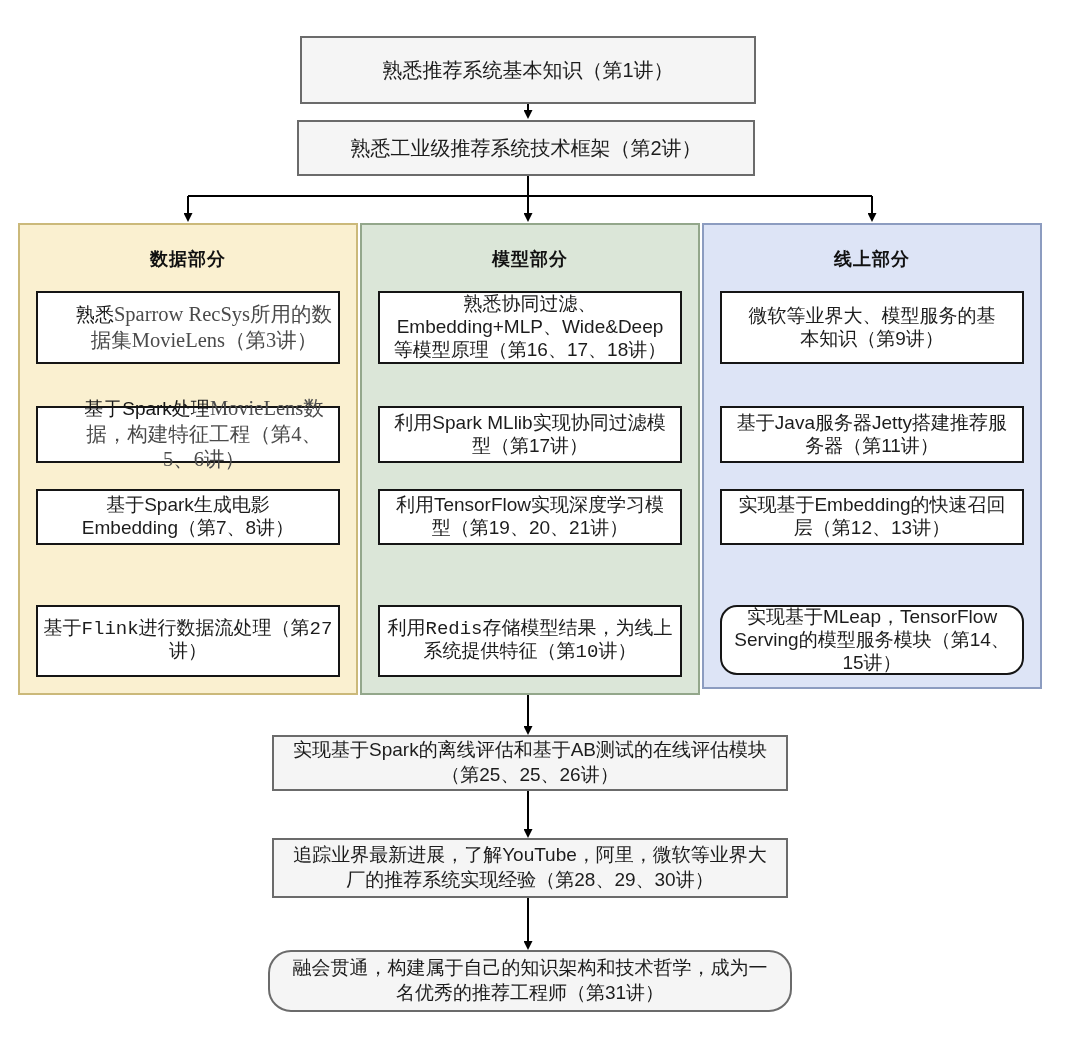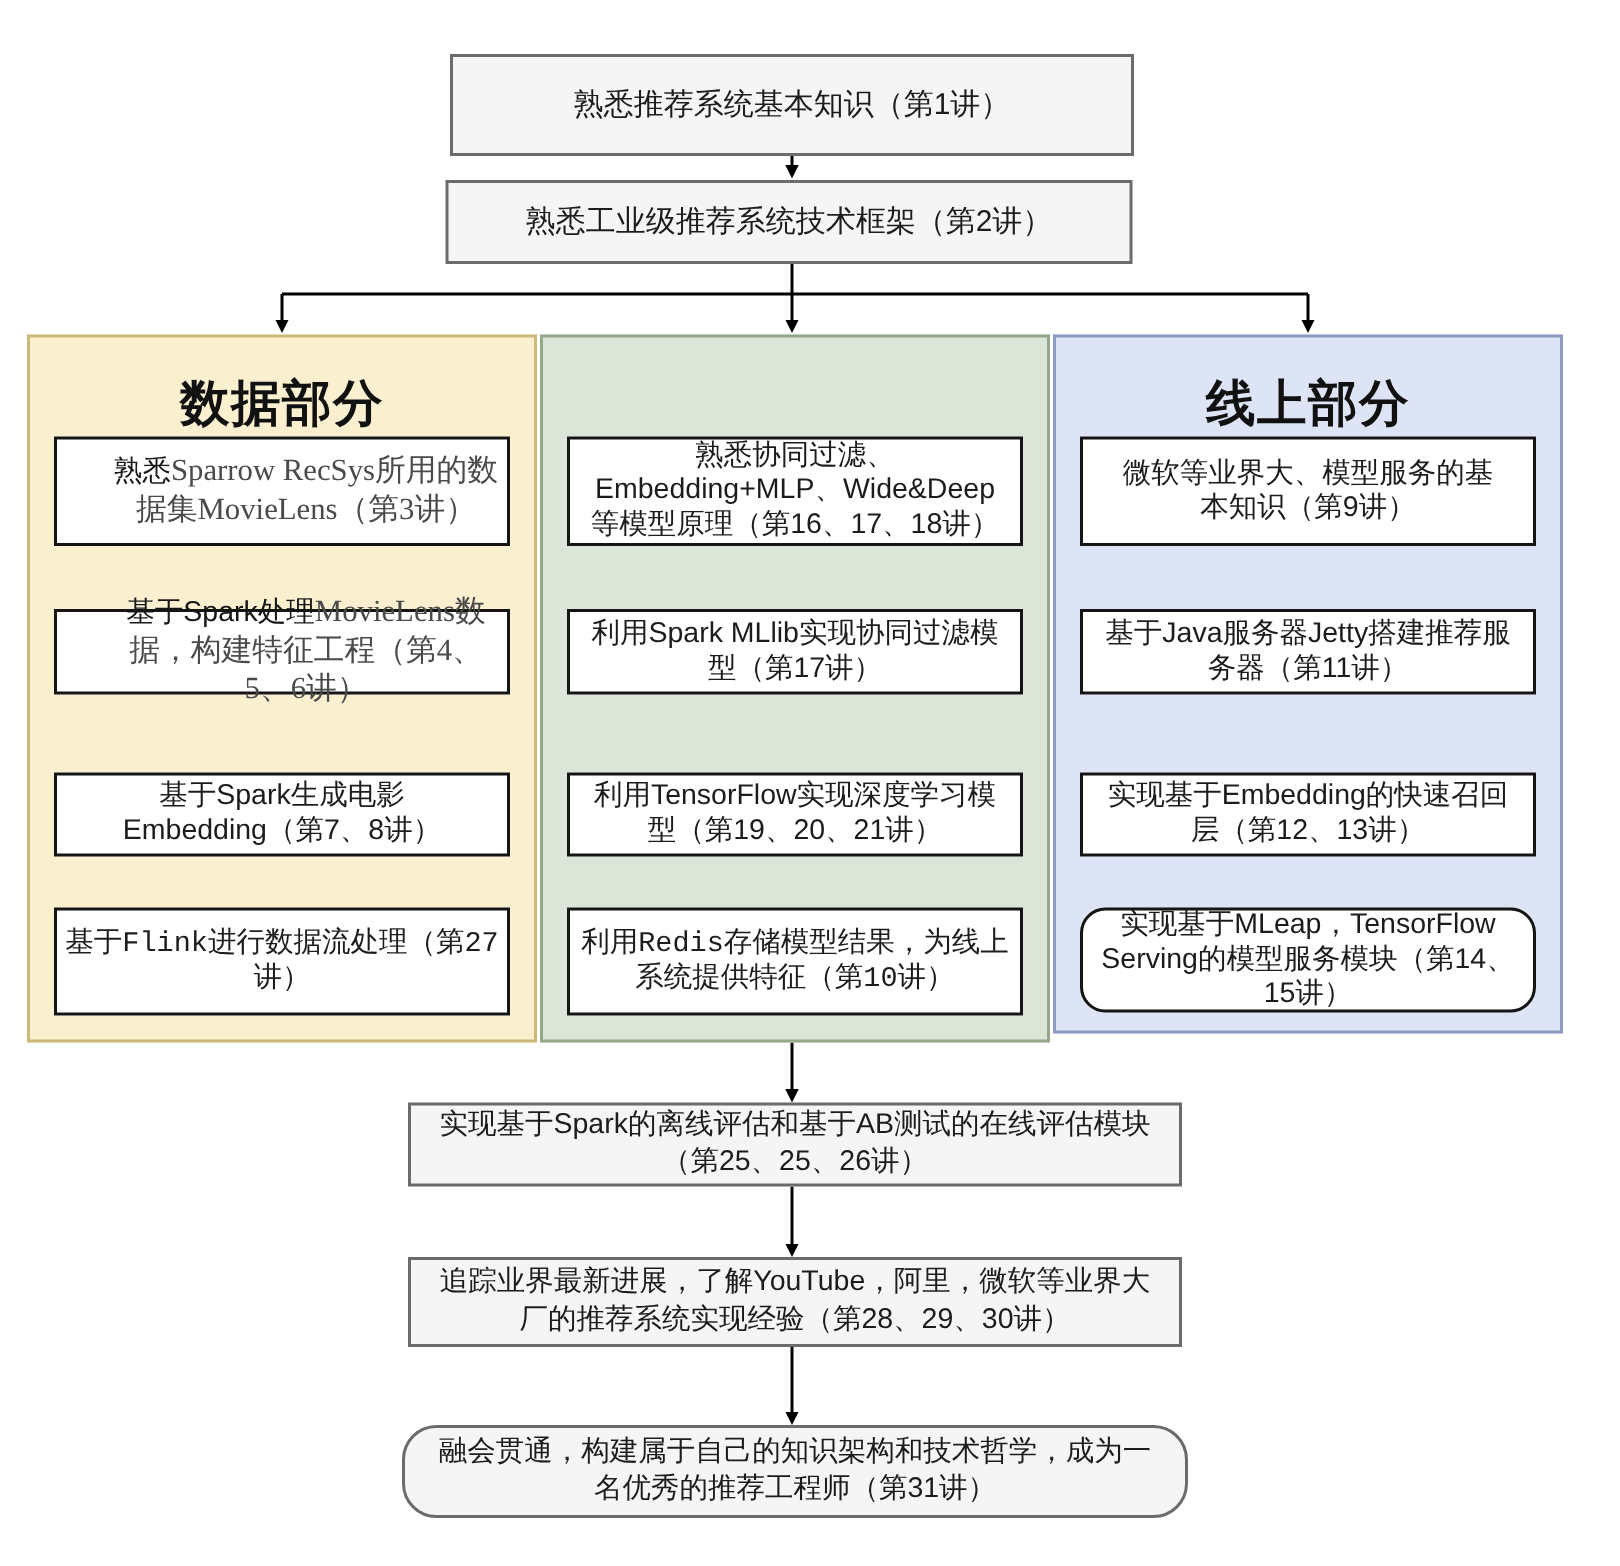--- a/index.html
+++ b/index.html
@@ -17,32 +17,32 @@
   #top2{left:297px;top:120px;width:458px;height:56px;font-size:20px;}
   #bot1{left:272px;top:735px;width:516px;height:56px;font-size:19px;}
   #bot2{left:272px;top:838px;width:516px;height:60px;font-size:19px;}
   #bot3{left:268px;top:950px;width:524px;height:62px;font-size:19px;border-radius:23px;}
 
   
   .panel{position:absolute;top:223px;width:340px;box-sizing:border-box;}
   .p-data  {left:18px; height:472px;background:#faf0d0;border:2px solid #cbb97a;}
   .p-model {left:360px;height:472px;background:#dbe6d8;border:2px solid #93a78b;}
   .p-online{left:702px;height:466px;background:#dde4f6;border:2px solid #8c9cc0;}
-  .panel-title{margin-top:22px;text-align:center;font-size:33px;font-weight:bold;
+  .panel-title{margin-top:22px;text-align:center;font-size:18px;font-weight:bold;
                letter-spacing:1px;color:#111;}
 
   
   .wbox{position:absolute;left:16px;right:16px;background:#ffffff;border:2px solid #151515;
         box-sizing:border-box;display:flex;align-items:center;justify-content:center;
         text-align:center;font-size:19px;}
   .wbox .txt{white-space:pre-line;line-height:1.21;padding:1px 4px;}
   .wbox.mixed .txt{white-space:normal;line-height:1.25;margin-left:32px;}
   .r1{top:66px;height:73px;}
   .r2{top:181px;height:57px;}
-  .r3{top:290px;height:56px;}
+  .r3{top:264px;height:56px;}
   .r4{top:380px;height:72px;font-family:Liberation Mono, monospace;}
   .r4tall{top:380px;height:70px;border-radius:17px;}
   .serif{font-family:"Liberation Serif","DejaVu Serif",serif;font-size:20.5px;color:#4a4a4a;}
   .sans{color:#161616;}
 </style>
 </head>
 <body>
 
 <div id="stage">
 
@@ -97,20 +97,21 @@
       <div class="txt">基于Spark生成电影
 Embedding（第7、8讲）</div>
     </div>
     <div class="wbox r4">
       <div class="txt">基于Flink进行数据流处理（第27
 讲）</div>
     </div>
   </div>
 
   <div class="panel p-model">
+    <div class="panel-title">模型部分</div>
     <div class="wbox r1">
       <div class="txt">熟悉协同过滤、
 Embedding+MLP、Wide&amp;Deep
 等模型原理（第16、17、18讲）</div>
     </div>
     <div class="wbox r2">
       <div class="txt">利用Spark MLlib实现协同过滤模
 型（第17讲）</div>
     </div>
     <div class="wbox r3">

